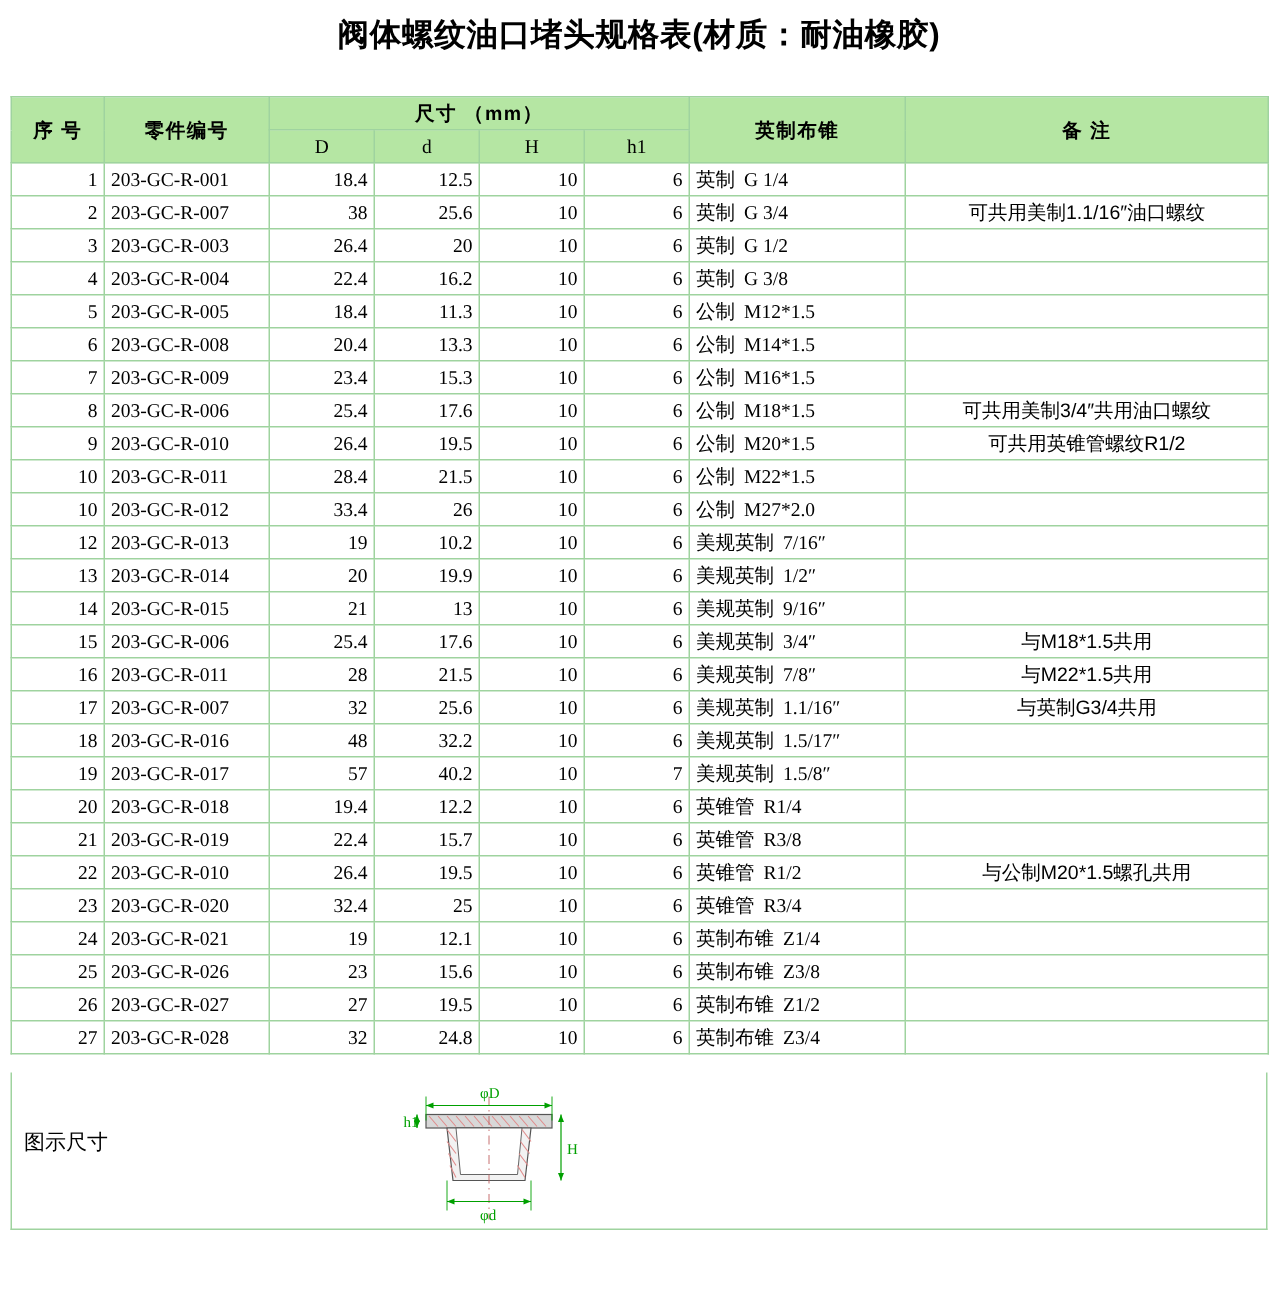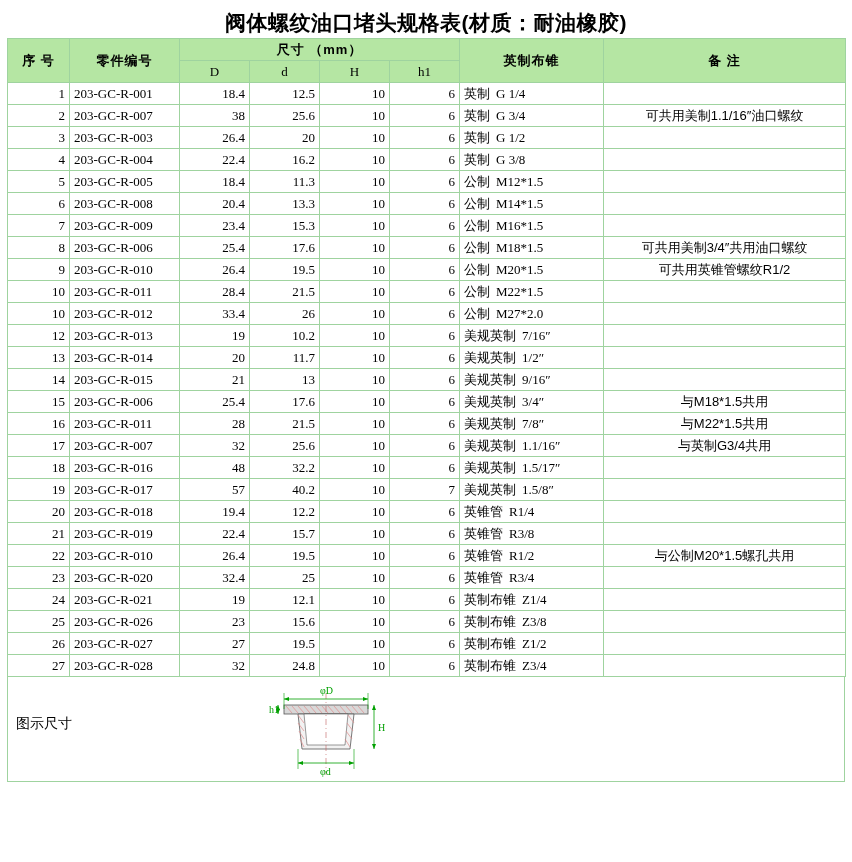--- a/index.html
+++ b/index.html
@@ -12,28 +12,28 @@
     height: 862px;
     font-family: "Liberation Sans", sans-serif;
     color: #000;
     position: relative;
     overflow: hidden;
   }
   .page-title {
     text-align: center;
     font-size: 21px;
     font-weight: bold;
-    padding: 9px 0 1px 0;
+    padding: 9px 0 15px 0;
     letter-spacing: 0.5px;
     border-radius: 19px;
   }
   table.spec {
     border-collapse: collapse;
     width: 838px;
-    margin: 0 7px;
+    margin: 12px 7px;
     table-layout: fixed;
   }
   table.spec td, table.spec th {
     border: 1px solid #9fd39f;
     font-size: 13px;
     padding: 0 4px;
     height: 22px;
     box-sizing: border-box;
   }
   thead th {
@@ -242,21 +242,21 @@
         <td class="num">10.2</td>
         <td class="num">10</td>
         <td class="num">6</td>
         <td class="thread"><span>美规英制</span><span style="margin-left: 6px; font-family: &quot;Liberation Serif&quot;, serif;">7/16″</span></td>
         <td class="remark"></td>
       </tr>
       <tr>
         <td class="num">13</td>
         <td class="partno">203-GC-R-014</td>
         <td class="num">20</td>
-        <td class="num">11.7</td>
+        <td class="num">19.9</td>
         <td class="num">10</td>
         <td class="num">6</td>
         <td class="thread"><span>美规英制</span><span style="margin-left: 6px; font-family: &quot;Liberation Serif&quot;, serif;">1/2″</span></td>
         <td class="remark"></td>
       </tr>
       <tr>
         <td class="num">14</td>
         <td class="partno">203-GC-R-015</td>
         <td class="num">21</td>
         <td class="num">13</td>

